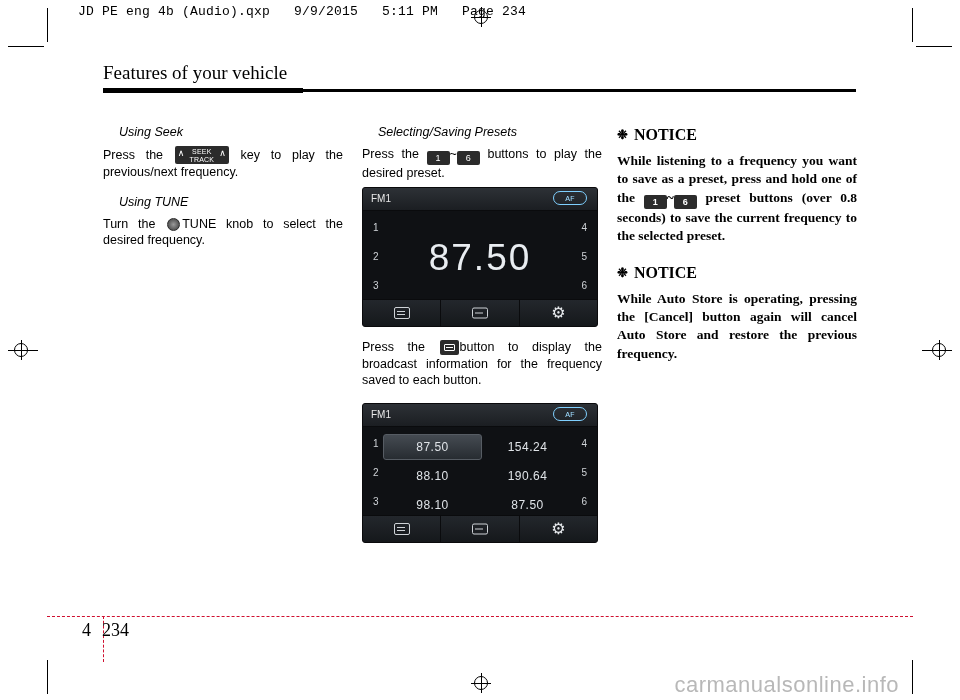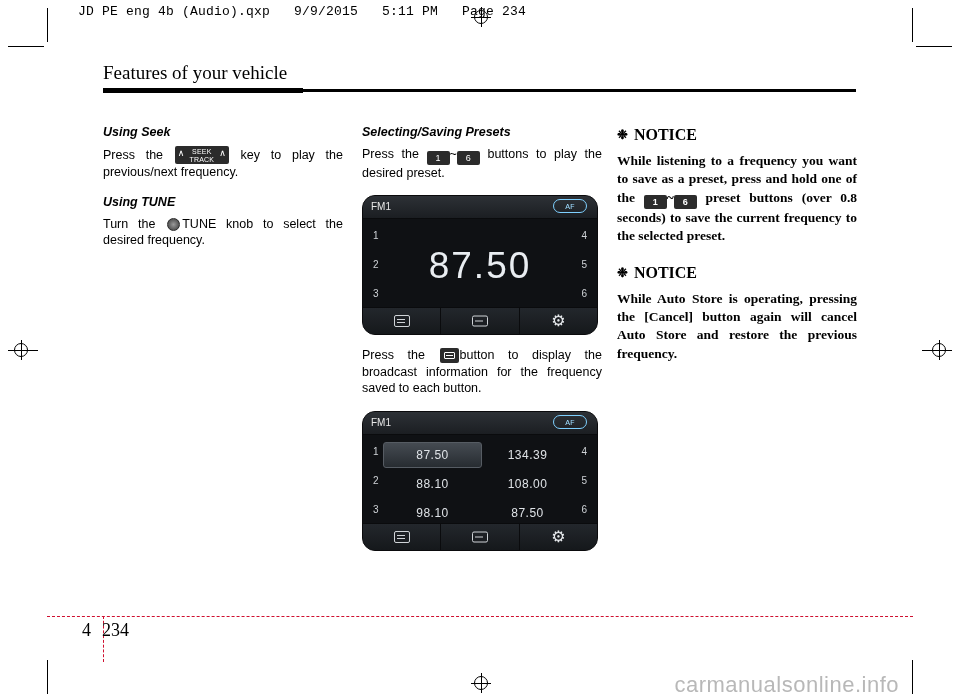--- a/index.html
+++ b/index.html
@@ -99,31 +99,31 @@
   h2.sec-title {
     font-family: "Liberation Sans", sans-serif;
     font-size: 15px;
     font-weight: bold;
     margin: 0 0 14px 0;
     letter-spacing: -0.2px;
   }
   h3.sub-title {
     font-family: "Liberation Sans", sans-serif;
     font-size: 12.5px;
-    font-weight: bold;
+    font-weight: normal;
     font-style: italic;
-    margin: 0 0 5px 0;
+    margin: 0 0 5px 16px;
   }
   p.body {
     margin: 0 0 14px 0;
     text-align: justify;
     font-size: 12.5px;
     line-height: 1.33;
   }
-  p.body.tight { margin-bottom: 14px; }
+  p.body.tight { margin-bottom: 6px; }
 
   
   .notice-head {
     font-family: "Liberation Serif", serif;
     font-weight: bold;
     font-size: 16px;
     margin: 0 0 7px 0;
     display: flex;
     align-items: center;
     gap: 6px;
@@ -237,21 +237,21 @@
     left: 6px; top: 6.5px;
     width: 7px; height: 1px;
     background: #fff;
   }
 
   
   .screen {
     width: 236px;
     height: 140px;
     background: #0f1114;
-    border-radius: 13px;
+    border-radius: 3px;
     position: relative;
     margin: 4px 0 12px 0;
     overflow: hidden;
     border: 1px solid #0a0a0c;
     box-sizing: border-box;
   }
   .screen .topbar {
     position: absolute;
     left: 0; top: 0; right: 0;
     height: 22px;
@@ -522,25 +522,25 @@
       <div class="preset-col preset-left pr2">2</div>
       <div class="preset-col preset-left pr3">3</div>
       <div class="preset-col preset-right pr1">4</div>
       <div class="preset-col preset-right pr2">5</div>
       <div class="preset-col preset-right pr3">6</div>
 
       <div class="preset-grid">
         <div class="pg-row r1">
           <div class="pg-hl-real"></div>
           <div class="pg-cell" style="position:relative;">87.50</div>
-          <div class="pg-cell" style="position:relative;">134.39</div>
+          <div class="pg-cell" style="position:relative;">154.24</div>
         </div>
         <div class="pg-row r2">
           <div class="pg-cell">88.10</div>
-          <div class="pg-cell">108.00</div>
+          <div class="pg-cell">190.64</div>
         </div>
         <div class="pg-row r3">
           <div class="pg-cell">98.10</div>
           <div class="pg-cell">87.50</div>
         </div>
       </div>
 
       <div class="bottombar">
         <div class="bcell">
             <span class="bicon-list"></span>

